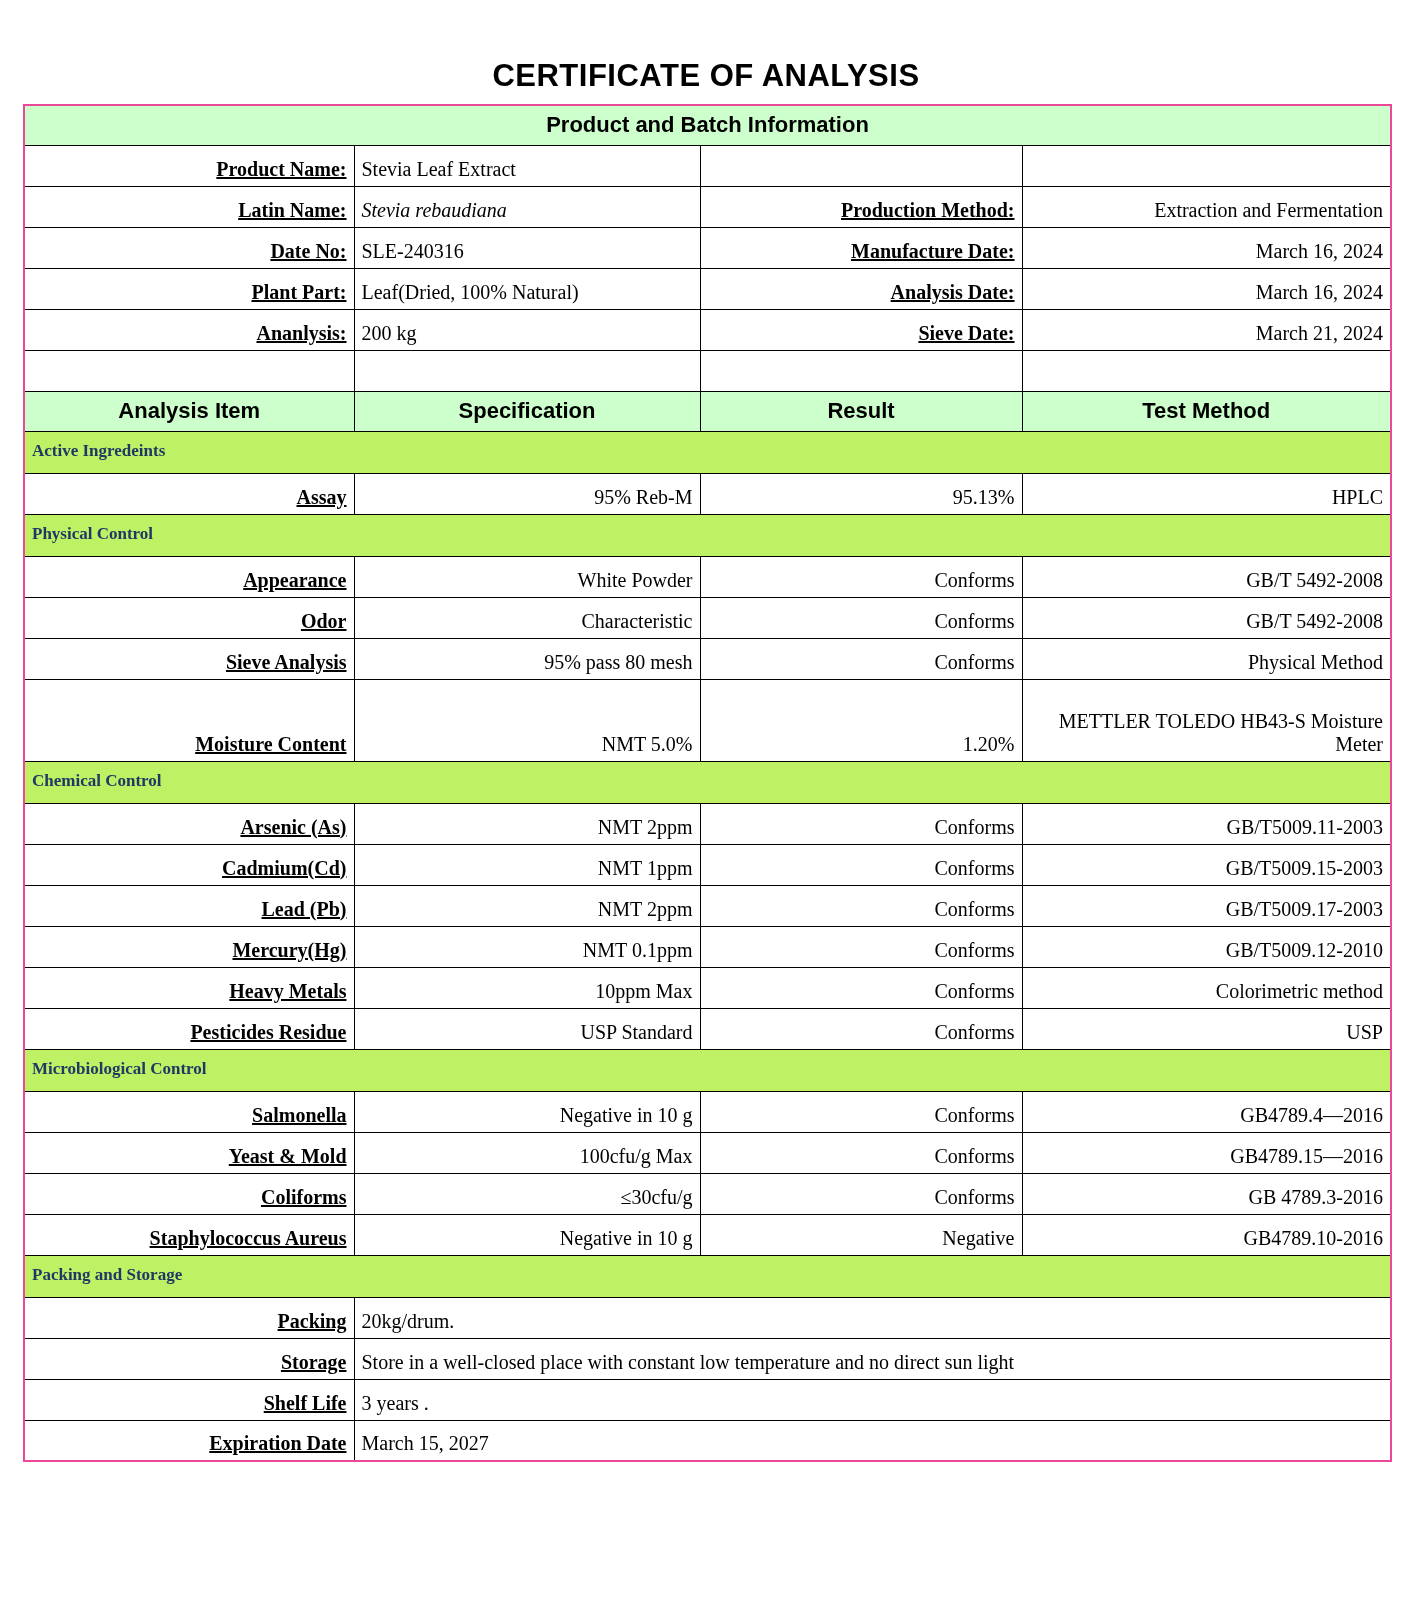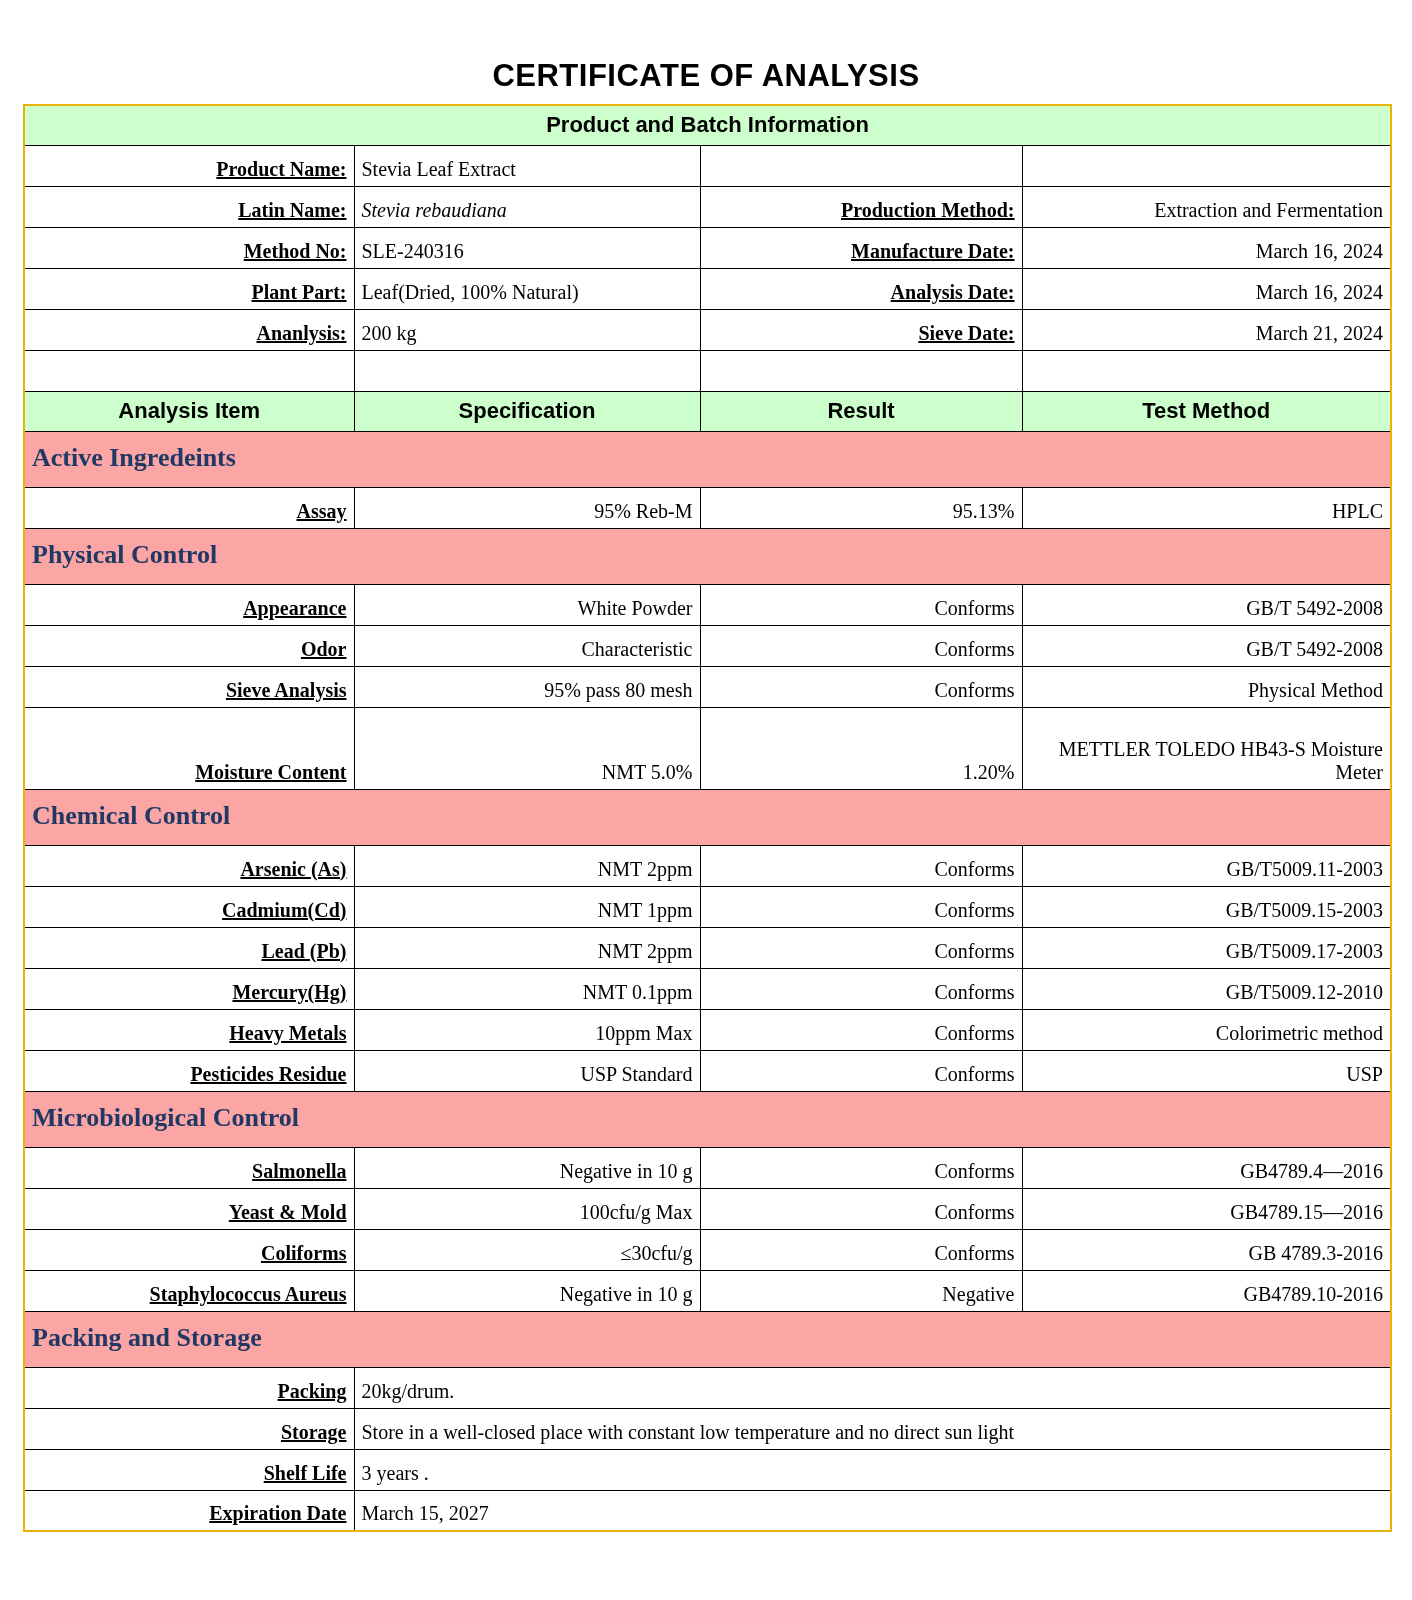--- a/index.html
+++ b/index.html
@@ -17,21 +17,21 @@
     font-family: "Liberation Sans", sans-serif;
     font-weight: 800;
     font-size: 31px;
     letter-spacing: 0.5px;
   }
   table.coa {
     position: absolute;
     left: 23px; top: 104px;
     width: 1367px;
     border-collapse: collapse;
-    border: 2px solid #eab308;
+    border: 2px solid #ec4899;
     table-layout: fixed;
   }
   td {
     border: 1px solid #000;
     font-size: 20px;
     vertical-align: bottom;
     padding: 2px 7px 5px 7px;
     overflow: hidden;
     height: 41px;
   }
@@ -40,27 +40,27 @@
     background: #ccffcc;
     font-family: "Liberation Sans", sans-serif;
     font-weight: 700;
     font-size: 22px;
     text-align: center;
     vertical-align: middle;
     height: 40px;
     padding: 2px 4px;
   }
   .section-bar {
-    background: #fca5a5;
+    background: #bef264;
     color: #1f3864;
     font-weight: 700;
-    font-size: 26px;
+    font-size: 17px;
     text-align: left;
     vertical-align: middle;
-    height: 56px;
+    height: 42px;
   }
   .lbl { font-weight: 700; text-align: right; text-decoration: underline; }
   .val-left { text-align: left; }
   .val-right { text-align: right; margin-left: 12px; }
   .italic { font-style: italic; }
 </style>
 </head>
 <body>
 
 <div class="title">CERTIFICATE OF ANALYSIS</div>
@@ -84,21 +84,21 @@
     <td class="lbl"></td>
     <td class="val-right"></td>
   </tr>
   <tr>
     <td class="lbl">Latin Name:</td>
     <td class="val-left italic">Stevia rebaudiana</td>
     <td class="lbl">Production Method:</td>
     <td class="val-right">Extraction and Fermentation</td>
   </tr>
   <tr>
-    <td class="lbl">Method No:</td>
+    <td class="lbl">Date No:</td>
     <td class="val-left">SLE-240316</td>
     <td class="lbl">Manufacture Date:</td>
     <td class="val-right">March 16, 2024</td>
   </tr>
   <tr>
     <td class="lbl">Plant Part:</td>
     <td class="val-left">Leaf(Dried, 100% Natural)</td>
     <td class="lbl">Analysis Date:</td>
     <td class="val-right">March 16, 2024</td>
   </tr>

